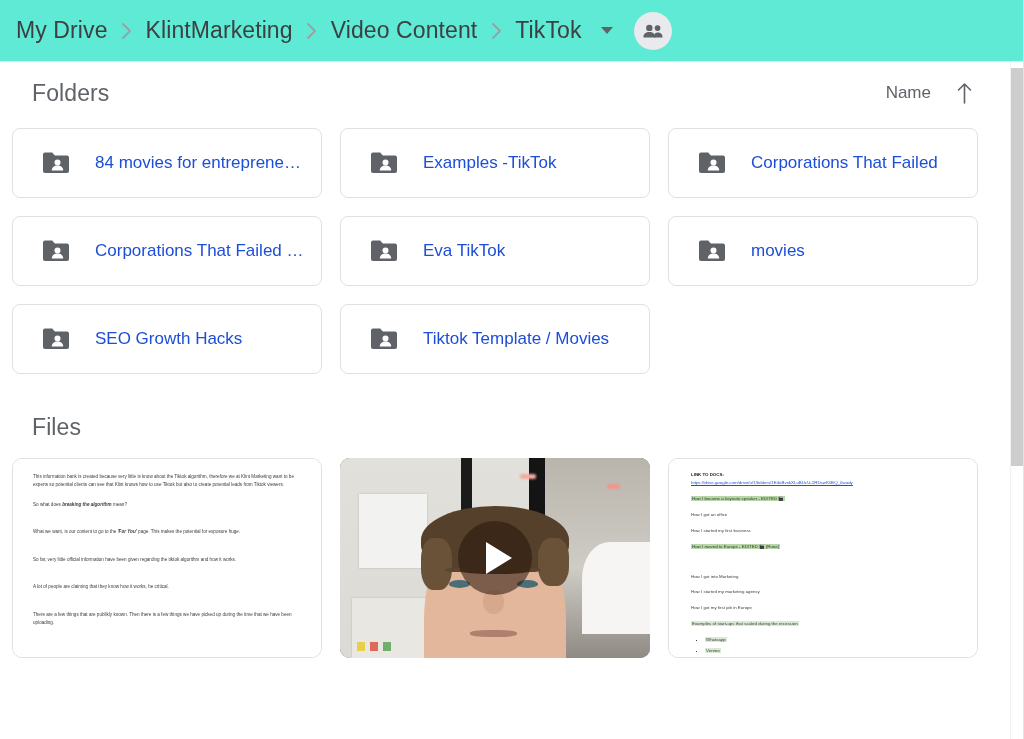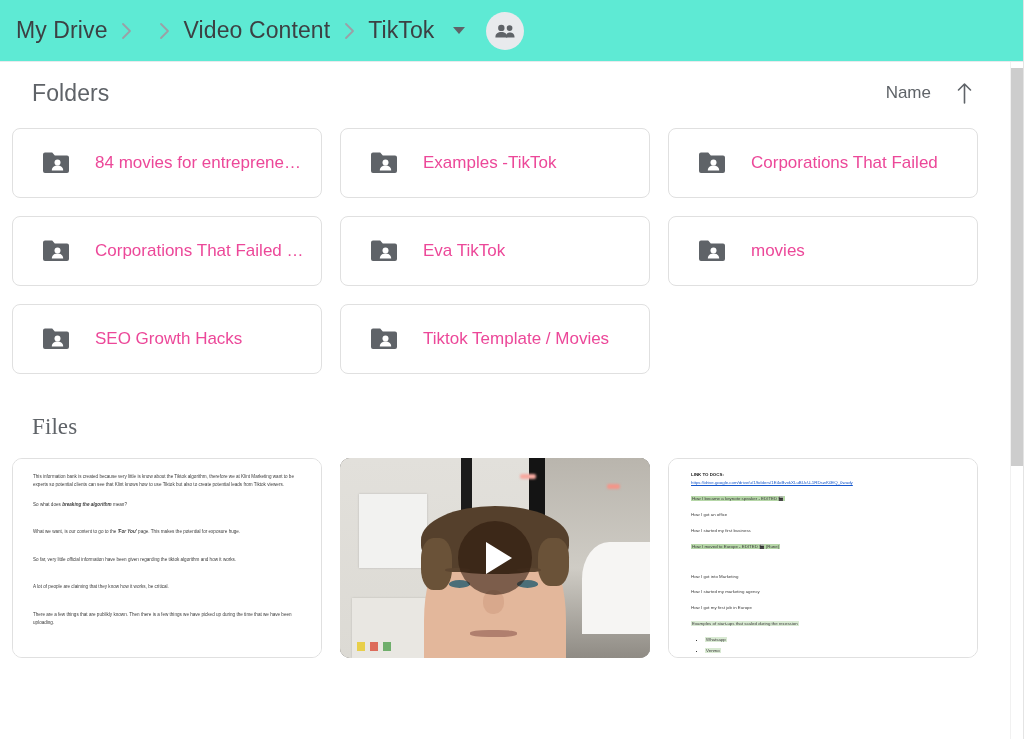--- a/index.html
+++ b/index.html
@@ -78,27 +78,27 @@
     border: 1px solid #e0e0e0;
     border-radius: 8px;
     background: #ffffff;
     display: flex; align-items: center;
     padding-left: 28px;
     cursor: pointer;
   }
   .folder-icon { flex: 0 0 auto; display: flex; align-items: center; color: #5f6368; }
   .folder-name {
     margin-left: 24px;
-    font-size: 17px; color: #ec4899;
+    font-size: 17px; color: #1d4ed8;
     white-space: nowrap; overflow: hidden; text-overflow: ellipsis;
     max-width: 210px;
   }
 
   
-  #files-bar { height: 62px; margin-top: 22px; font-family: Liberation Serif, serif; }
+  #files-bar { height: 62px; margin-top: 22px; }
   #file-grid {
     display: grid;
     grid-template-columns: repeat(3, 310px);
     gap: 18px;
     padding-left: 12px;
   }
   .file-card {
     height: 200px;
     border: 1px solid #e0e0e0;
     border-radius: 10px;
@@ -251,20 +251,21 @@
 </head>
 <body>
 
 <div id="header">
   <span class="crumb">My Drive</span>
   <span class="crumb-sep">
     <svg width="13" height="20" viewBox="0 0 13 20">
         <path d="M3 3 L10 10 L3 17" stroke="#9aa0a6" stroke-width="1.8" fill="none" stroke-linecap="round" stroke-linejoin="round"></path>
       </svg>
   </span>
+  <span class="crumb">KlintMarketing</span>
   <span class="crumb-sep">
     <svg width="13" height="20" viewBox="0 0 13 20">
         <path d="M3 3 L10 10 L3 17" stroke="#9aa0a6" stroke-width="1.8" fill="none" stroke-linecap="round" stroke-linejoin="round"></path>
       </svg>
   </span>
   <span class="crumb">Video Content</span>
   <span class="crumb-sep">
     <svg width="13" height="20" viewBox="0 0 13 20">
         <path d="M3 3 L10 10 L3 17" stroke="#9aa0a6" stroke-width="1.8" fill="none" stroke-linecap="round" stroke-linejoin="round"></path>
       </svg>

